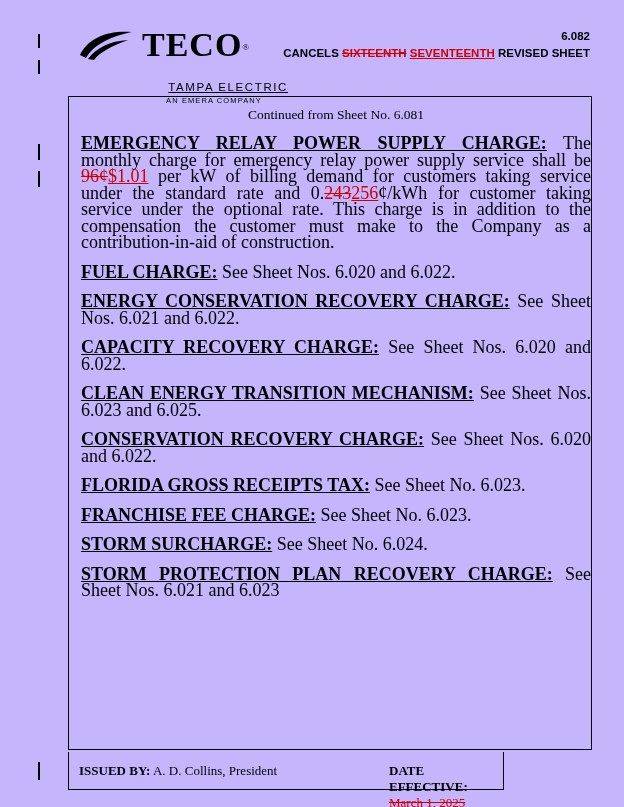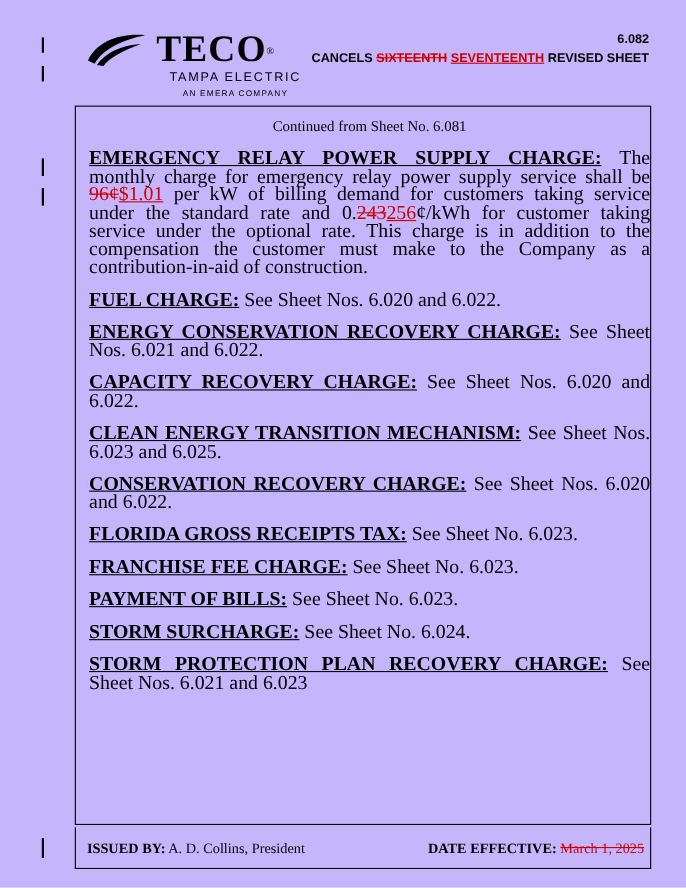--- a/index.html
+++ b/index.html
@@ -65,23 +65,24 @@
   }
   .logo-reg {
     font-size: 9px;
     vertical-align: super;
     font-weight: normal;
   }
   .logo-sub {
     font-family: "Liberation Sans", sans-serif;
     font-size: 11.5px;
     letter-spacing: 1.6px;
-    margin-top: 3px;
+    margin-top: 19px;
     margin-left: 62px;
-    text-align: center;
+    text-align: right;
+    text-decoration: underline;
   }
   .logo-sub2 {
     font-family: "Liberation Sans", sans-serif;
     font-size: 7.5px;
     letter-spacing: 1.1px;
     margin-top: 3px;
     margin-left: 62px;
     text-align: center;
   }
 
@@ -130,21 +131,21 @@
   .term {
     font-weight: bold;
     text-decoration: underline;
   }
 
   
   .footer {
     position: absolute;
     left: 68px;
     top: 752px;
-    width: 524px;
+    width: 436px;
     height: 38px;
     border: 1px solid #000;
     border-top: none;
     box-sizing: border-box;
     text-decoration: underline;
   }
   .footer-inner {
     position: relative;
     height: 100%;
     font-size: 13px;
@@ -222,23 +223,20 @@
     <p class="body">
       <span class="term">CONSERVATION RECOVERY CHARGE:</span><span>  See Sheet Nos. 6.020 and 6.022.</span>
     </p>
     <p class="body">
       <span class="term">FLORIDA GROSS RECEIPTS TAX:</span><span>  See Sheet No. 6.023.</span>
     </p>
     <p class="body">
       <span class="term">FRANCHISE FEE CHARGE:</span><span>  See Sheet No. 6.023.</span>
     </p>
     <p class="body">
-      <span class="term">PAYMENT OF BILLS:</span><span>  See Sheet No. 6.023.</span>
-    </p>
-    <p class="body">
       <span class="term">STORM SURCHARGE:</span><span> See Sheet No. 6.024.</span>
     </p>
     <p class="body">
       <span class="term">STORM PROTECTION PLAN RECOVERY CHARGE:</span><span>  See Sheet Nos. 6.021 and 6.023</span>
     </p>
   </div>
 
   <div class="footer">
     <div class="footer-inner">
       <div class="issued">

